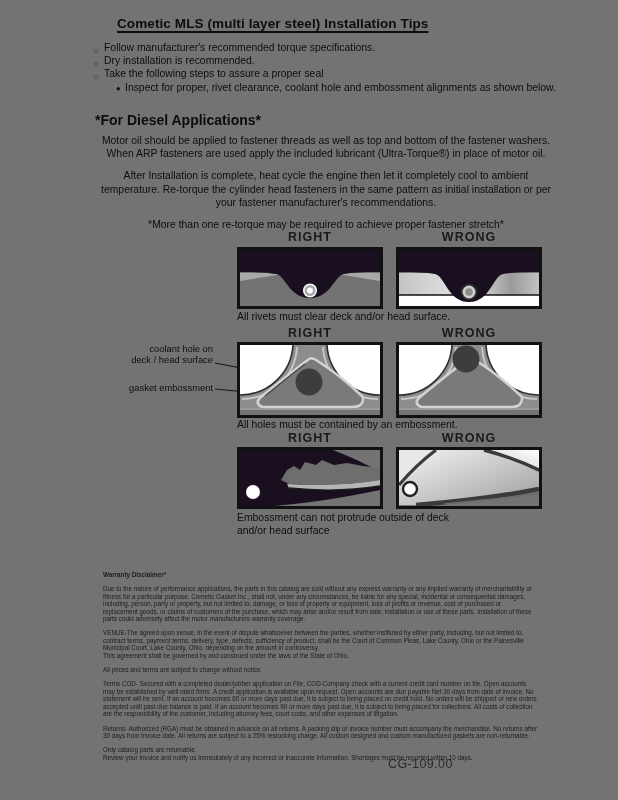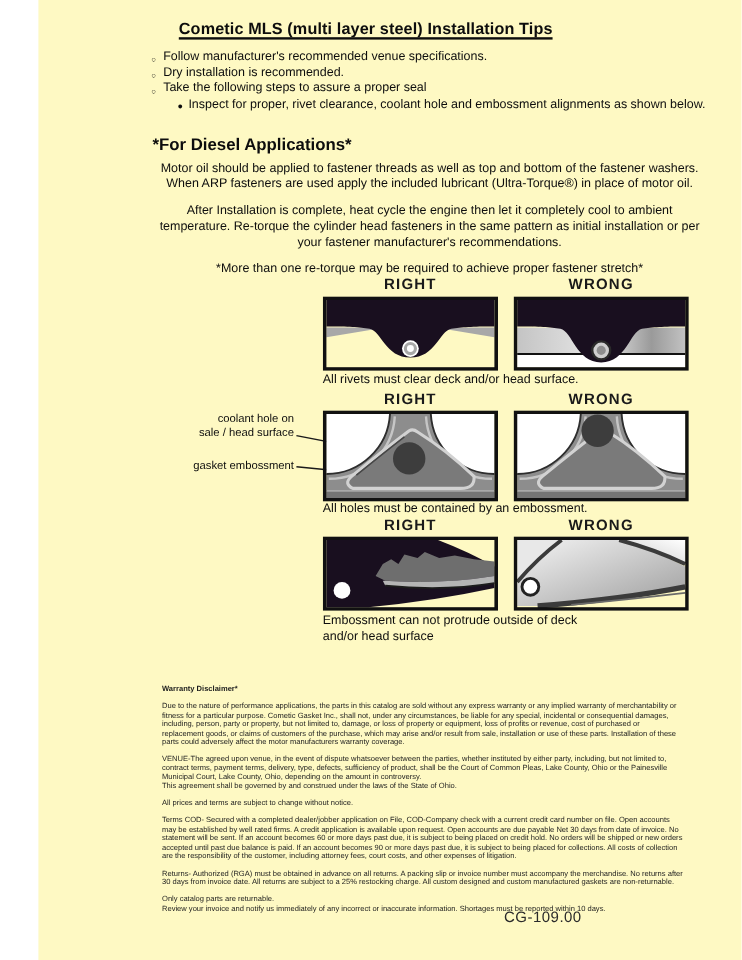--- a/index.html
+++ b/index.html
@@ -1,17 +1,17 @@
 <!DOCTYPE html>
 <html><head>
 <meta charset="utf-8">
 <style>
   html,body{margin:0;padding:0;background:#ffffff;}
   body{width:618px;height:800px;position:relative;font-family:"Liberation Sans",sans-serif;color:#0d0d0d;overflow:hidden;}
-  .page{position:absolute;inset:0;background:#fef9c3;margin-left:32px;}
+  .page{position:absolute;inset:0;background:#737373;}
 
   .title{position:absolute;left:117px;top:16px;margin:0;font-size:13.5px;font-weight:bold;
          text-decoration:underline;text-decoration-thickness:1.5px;text-underline-offset:3px;letter-spacing:.1px;}
 
   .bullets{position:absolute;left:95px;top:41px;width:462px;margin:0;padding:0;list-style:none;
            font-size:10.4px;line-height:13.2px;}
   .bullets li{position:relative;}
   .bullets li.b{padding-left:9px;}
   .bullets li.b::before{content:"○";position:absolute;left:-1px;top:2.5px;font-size:6.5px;}
   .bullets li.s{padding-left:30px;}
@@ -35,21 +35,21 @@
   .footer{position:absolute;left:388px;top:757px;font-size:12.5px;letter-spacing:.4px;color:#2a2a2a;}
 </style>
 </head>
 <body>
 
 <div class="page">
 
   <h1 class="title">Cometic MLS (multi layer steel) Installation Tips</h1>
 
   <ul class="bullets">
-    <li class="b">Follow manufacturer's recommended venue specifications.</li>
+    <li class="b">Follow manufacturer's recommended torque specifications.</li>
     <li class="b">Dry installation is recommended.</li>
     <li class="b">Take the following steps to assure a proper seal</li>
     <li class="s">Inspect for proper, rivet clearance, coolant hole and embossment alignments as shown below.</li>
   </ul>
 
   <div class="diesel">
     <h2>*For Diesel Applications*</h2>
     <p>Motor oil should be applied to fastener threads as well as top and bottom of the fastener washers. When ARP fasteners are used apply the included lubricant (Ultra-Torque®) in place of motor oil.</p>
     <p>After Installation is complete, heat cycle the engine then let it completely cool to ambient temperature. Re-torque the cylinder head fasteners in the same pattern as initial installation or per your fastener manufacturer's recommendations.</p>
     <p>*More than one re-torque may be required to achieve proper fastener stretch*</p>
@@ -88,21 +88,21 @@
 
     <div class="dcaption" style="top:81px;">All rivets must clear deck and/or head surface.</div>
   </div>
 
   <div class="dgrow" style="top:326px;height:106px;">
     <div class="dlabel" style="left:237px;">RIGHT</div>
     <div class="dlabel" style="left:396px;">WRONG</div>
 
     <div class="ann" style="top:18px;">
       <div>coolant hole on</div>
-      <div>sale / head surface</div>
+      <div>deck / head surface</div>
     </div>
     <div class="ann" style="top:57px;">gasket embossment</div>
 
     <svg class="leaders" width="618" height="106" viewBox="0 0 618 106">
       <line x1="215" y1="37" x2="303" y2="54" stroke="#1a1a1a" stroke-width="1.2"></line>
       <line x1="215" y1="63" x2="266" y2="68" stroke="#1a1a1a" stroke-width="1.2"></line>
     </svg>
 
     <svg class="dbox" style="left:237px;top:16px;" width="146" height="76" viewBox="0 0 146 76">
       <rect x="3" y="3" width="140" height="70" fill="#8d8d8d"></rect>

